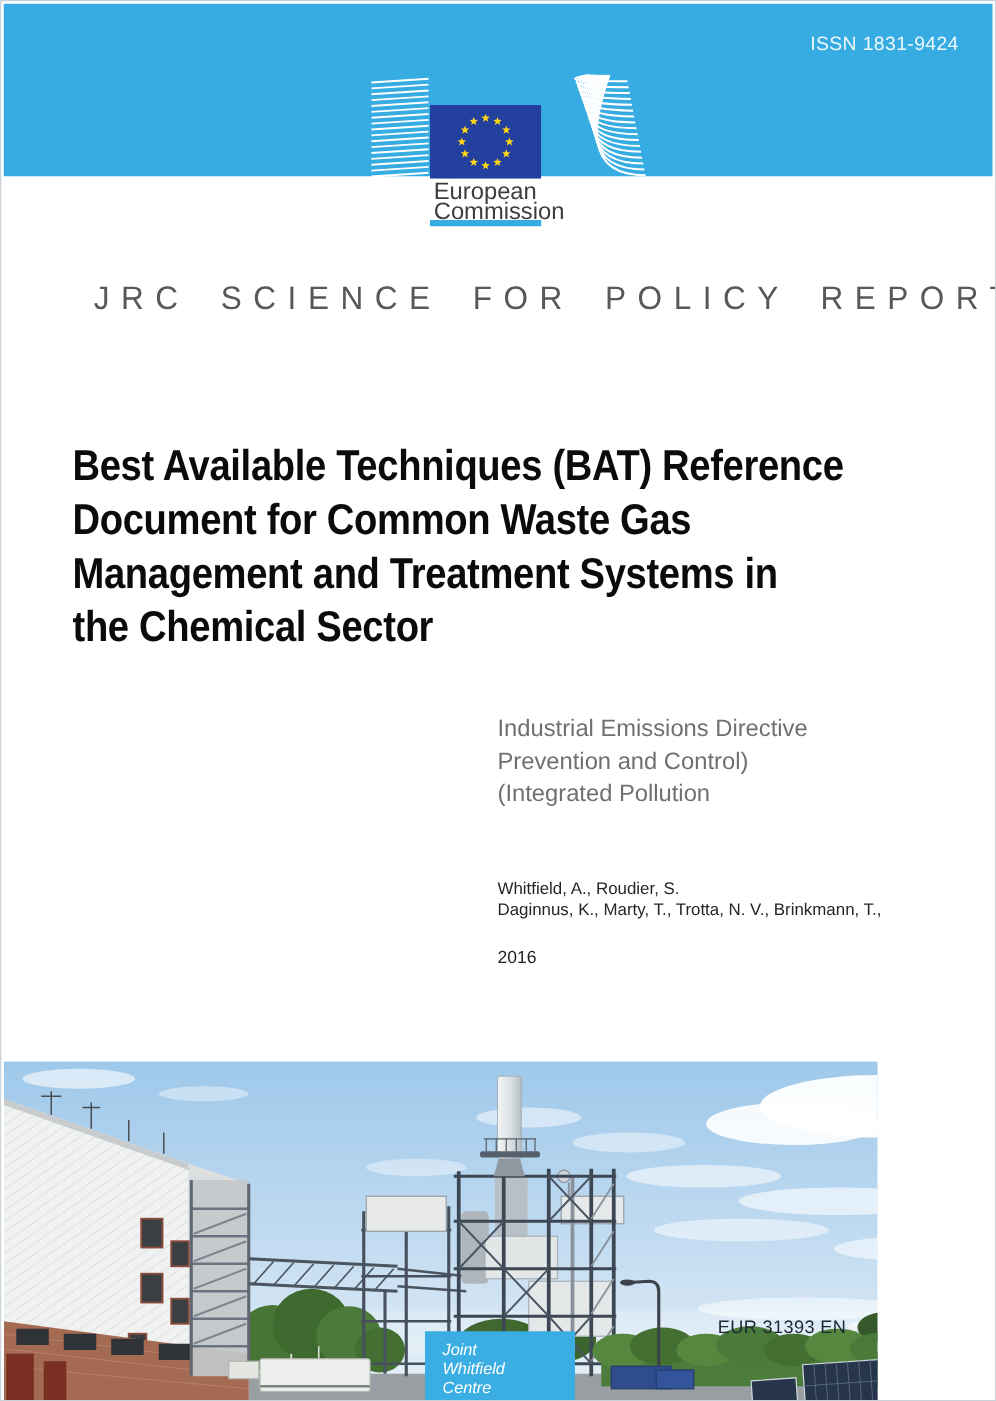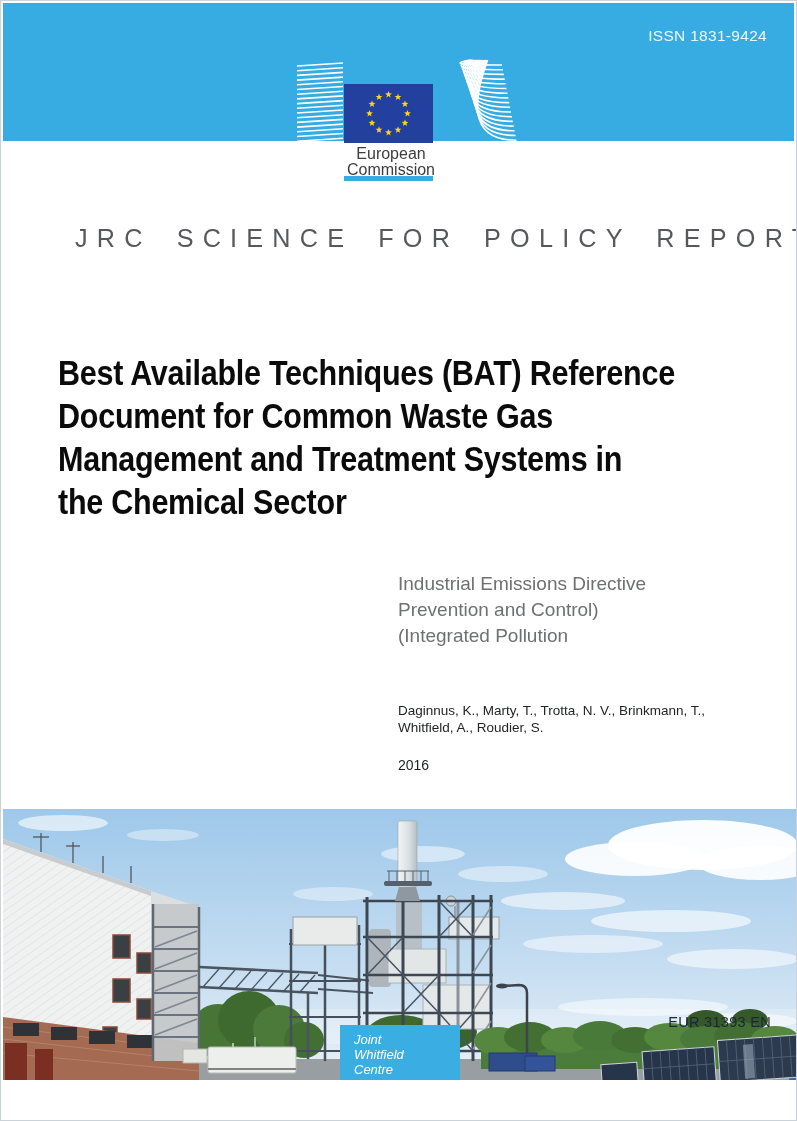--- a/index.html
+++ b/index.html
@@ -10,40 +10,40 @@
   .banner{position:absolute;left:2px;top:2px;right:2px;height:138px;background:#36ace2;}
   .issn{position:absolute;top:24px;right:27px;font-size:15.5px;letter-spacing:.3px;color:#eef8fd;}
 
   
   .streamers{position:absolute;}
   .streamers.left{left:296px;top:59px;}
   .streamers.right{left:443px;top:58px;}
   .eu-flag{position:absolute;left:343px;top:83px;width:89px;height:59px;display:block;}
 
   
-  .ec-wordmark{position:absolute;left:346px;top:145px;font-size:16px;line-height:15.5px;color:#3d3d3f;text-align:center;}
+  .ec-wordmark{position:absolute;left:346px;top:145px;font-size:19px;line-height:15.5px;color:#3d3d3f;}
   .ec-underline{position:absolute;left:343px;top:175px;width:89px;height:5px;background:#36ace2;}
 
   
   .report-type{position:absolute;left:74px;top:222px;font-size:26px;font-weight:400;color:#57585c;
                letter-spacing:9.5px;word-spacing:9px;white-space:nowrap;transform:scaleX(.97);transform-origin:left top;}
 
   
   .title{position:absolute;left:57px;top:351px;width:770px;transform:scaleX(.885);transform-origin:left top;
          font-size:34.5px;line-height:43px;font-weight:bold;letter-spacing:-.3px;color:#0b0b0c;}
 
   
   .subtitle{position:absolute;left:397px;top:570px;font-size:19px;line-height:26px;color:#6f7072;}
 
   
   .authors{position:absolute;left:397px;top:701px;font-size:13.5px;line-height:17px;color:#232527;}
   .year{position:absolute;left:397px;top:756px;font-size:14px;color:#1d1f21;}
 
   
-  .photo{position:absolute;left:2px;top:808px;width:793px;height:271px;overflow:hidden;}
+  .photo{position:absolute;left:2px;top:848px;width:699px;height:271px;overflow:hidden;}
   .photo svg{display:block;}
   .eur{position:absolute;top:205px;right:25px;font-size:14.5px;color:#1c2633;letter-spacing:.3px;}
   .jrc-badge{position:absolute;left:337px;top:216px;width:120px;height:55px;background:#3aade2;
              color:#fff;font-style:italic;font-size:13px;line-height:15px;box-sizing:border-box;
              padding:7px 0 0 14px;}
 </style>
 </head>
 <body>
 
 <div class="page">
@@ -130,22 +130,22 @@
     <div>the Chemical Sector</div>
   </div>
 
   <div class="subtitle">
     <div>Industrial Emissions Directive</div>
     <div>Prevention and Control)</div>
     <div>(Integrated Pollution</div>
   </div>
 
   <div class="authors">
+    <div>Whitfield, A., Roudier, S.</div>
     <div>Daginnus, K., Marty, T., Trotta, N. V., Brinkmann, T.,</div>
-    <div>Whitfield, A., Roudier, S.</div>
   </div>
   <div class="year">2016</div>
 
   <div class="photo">
     <svg width="793" height="271" viewBox="0 0 793 271" preserveAspectRatio="none">
       <defs>
         <linearGradient id="sky" x1="0" y1="0" x2="0" y2="1">
           <stop offset="0" stop-color="#9ec8ea"></stop>
             <stop offset=".55" stop-color="#c3dcf1"></stop>
           <stop offset="1" stop-color="#e9f1f7"></stop>

